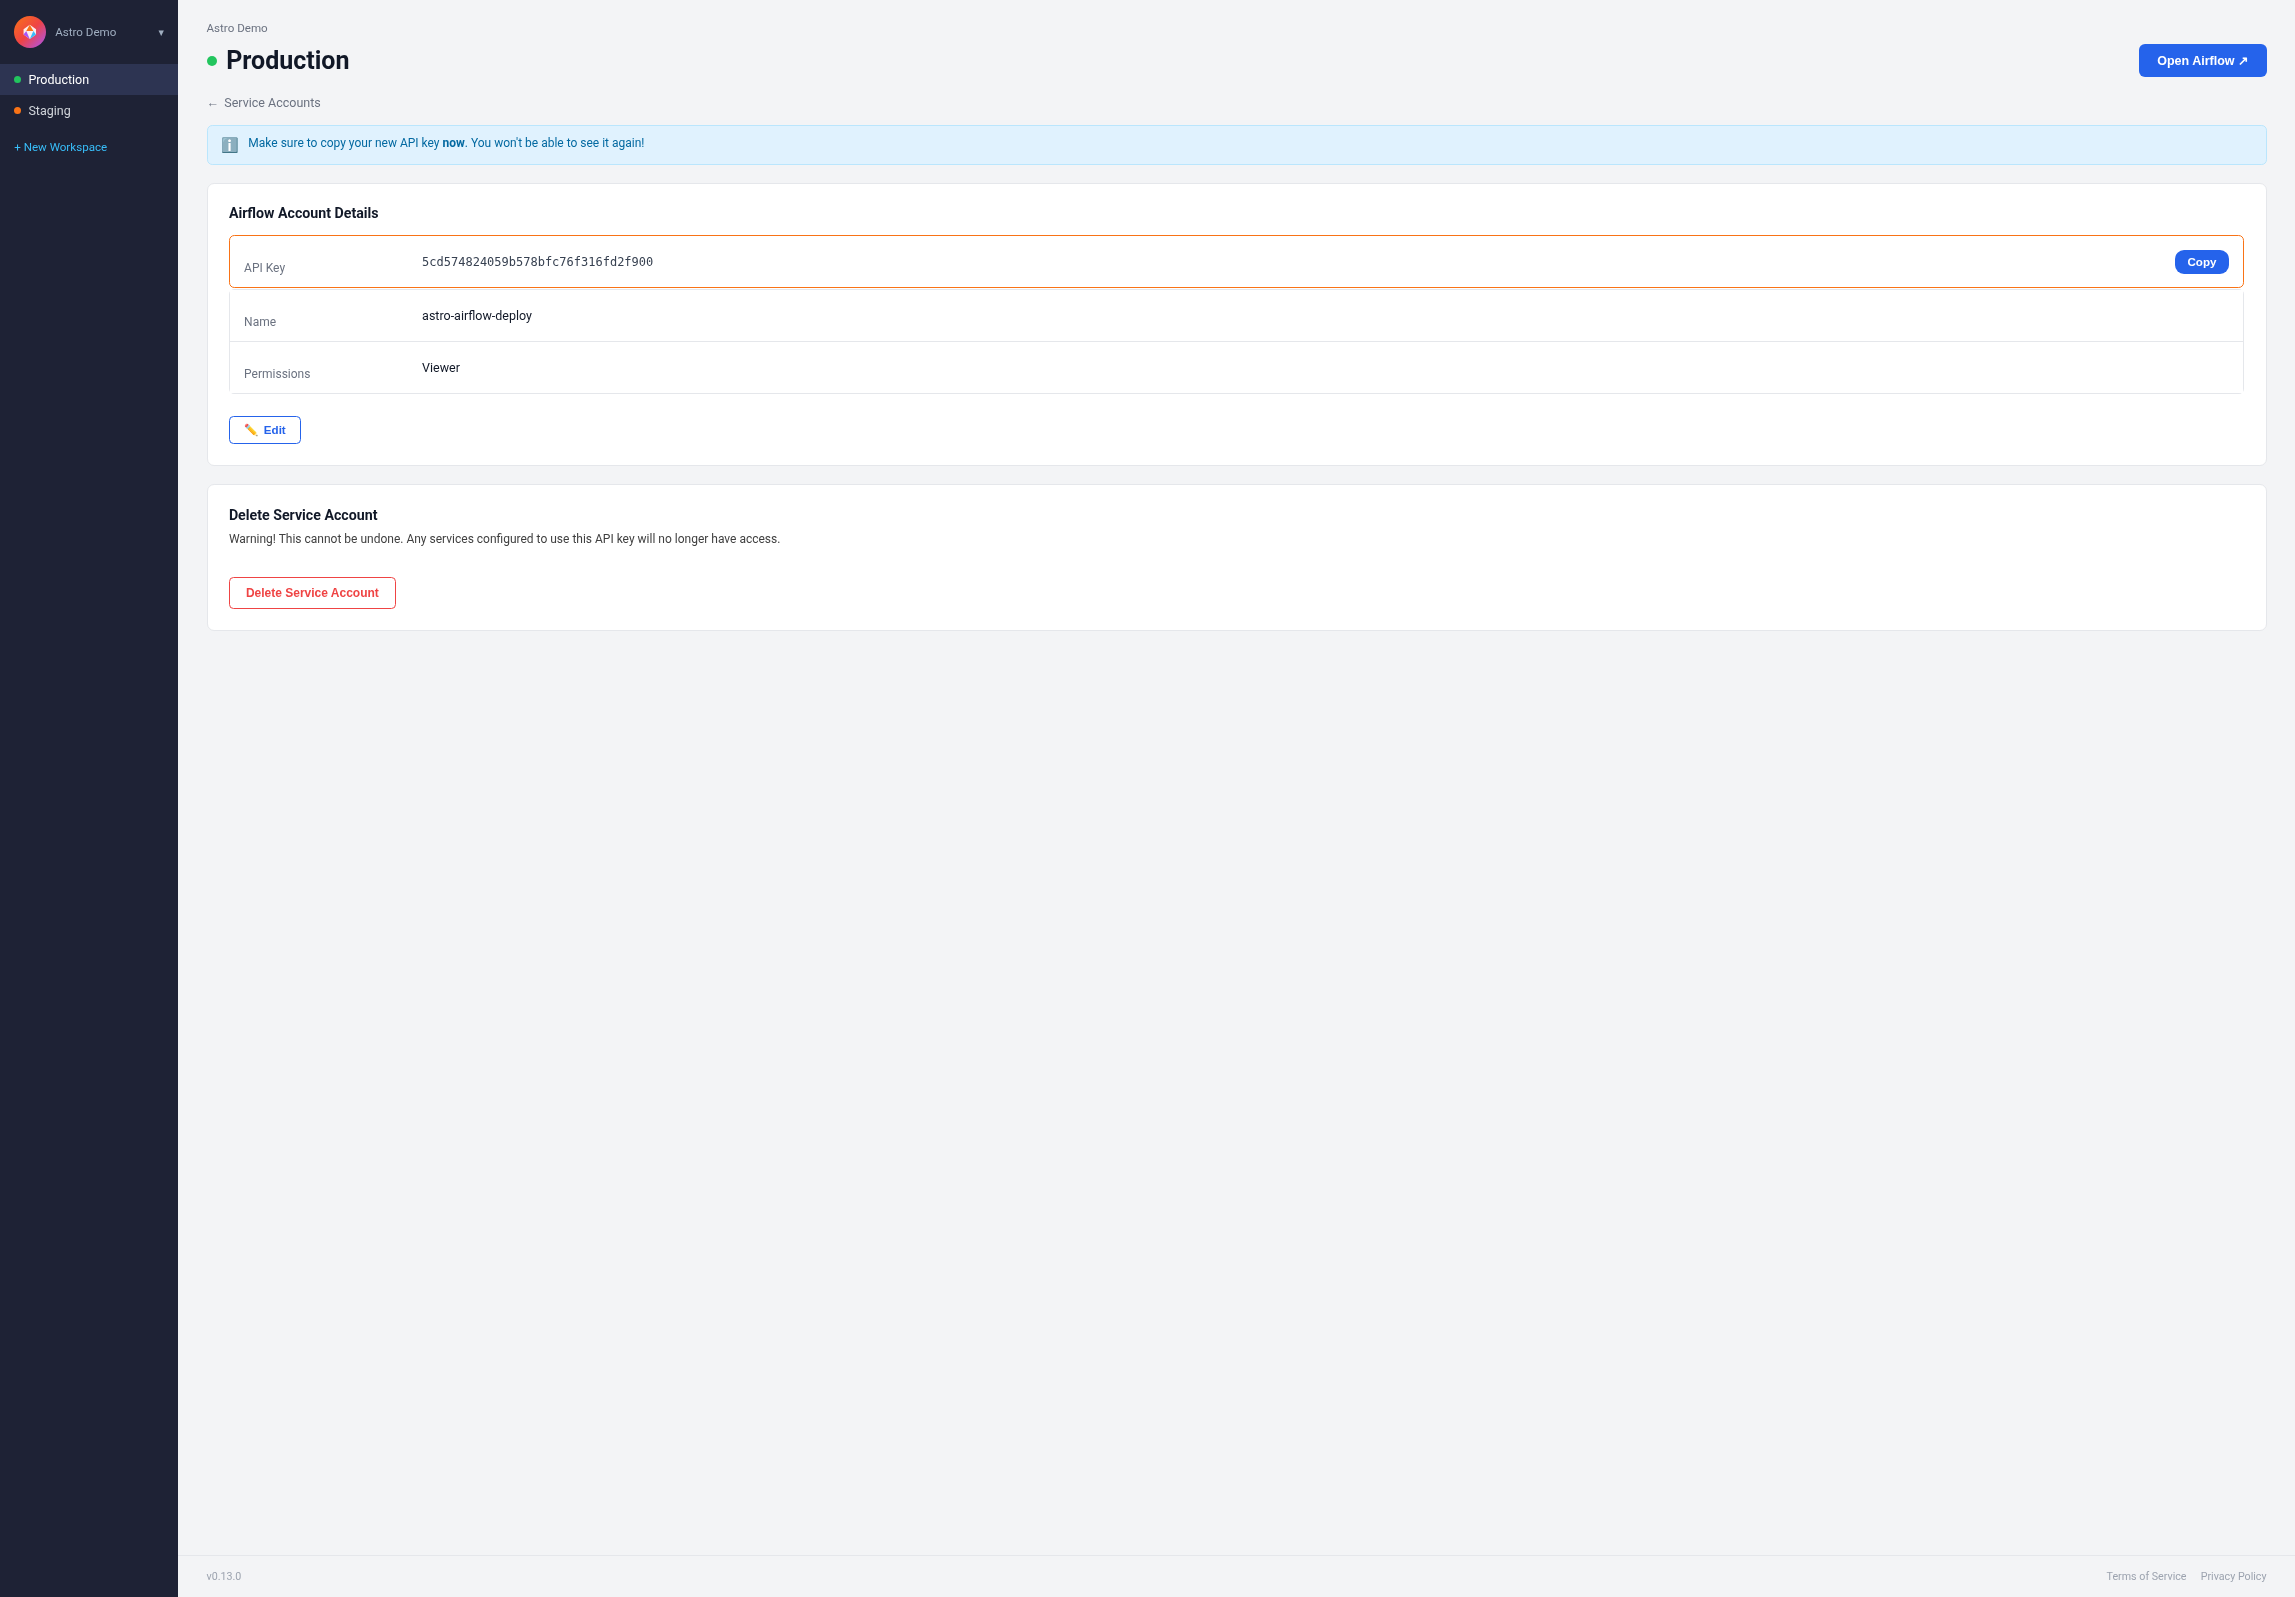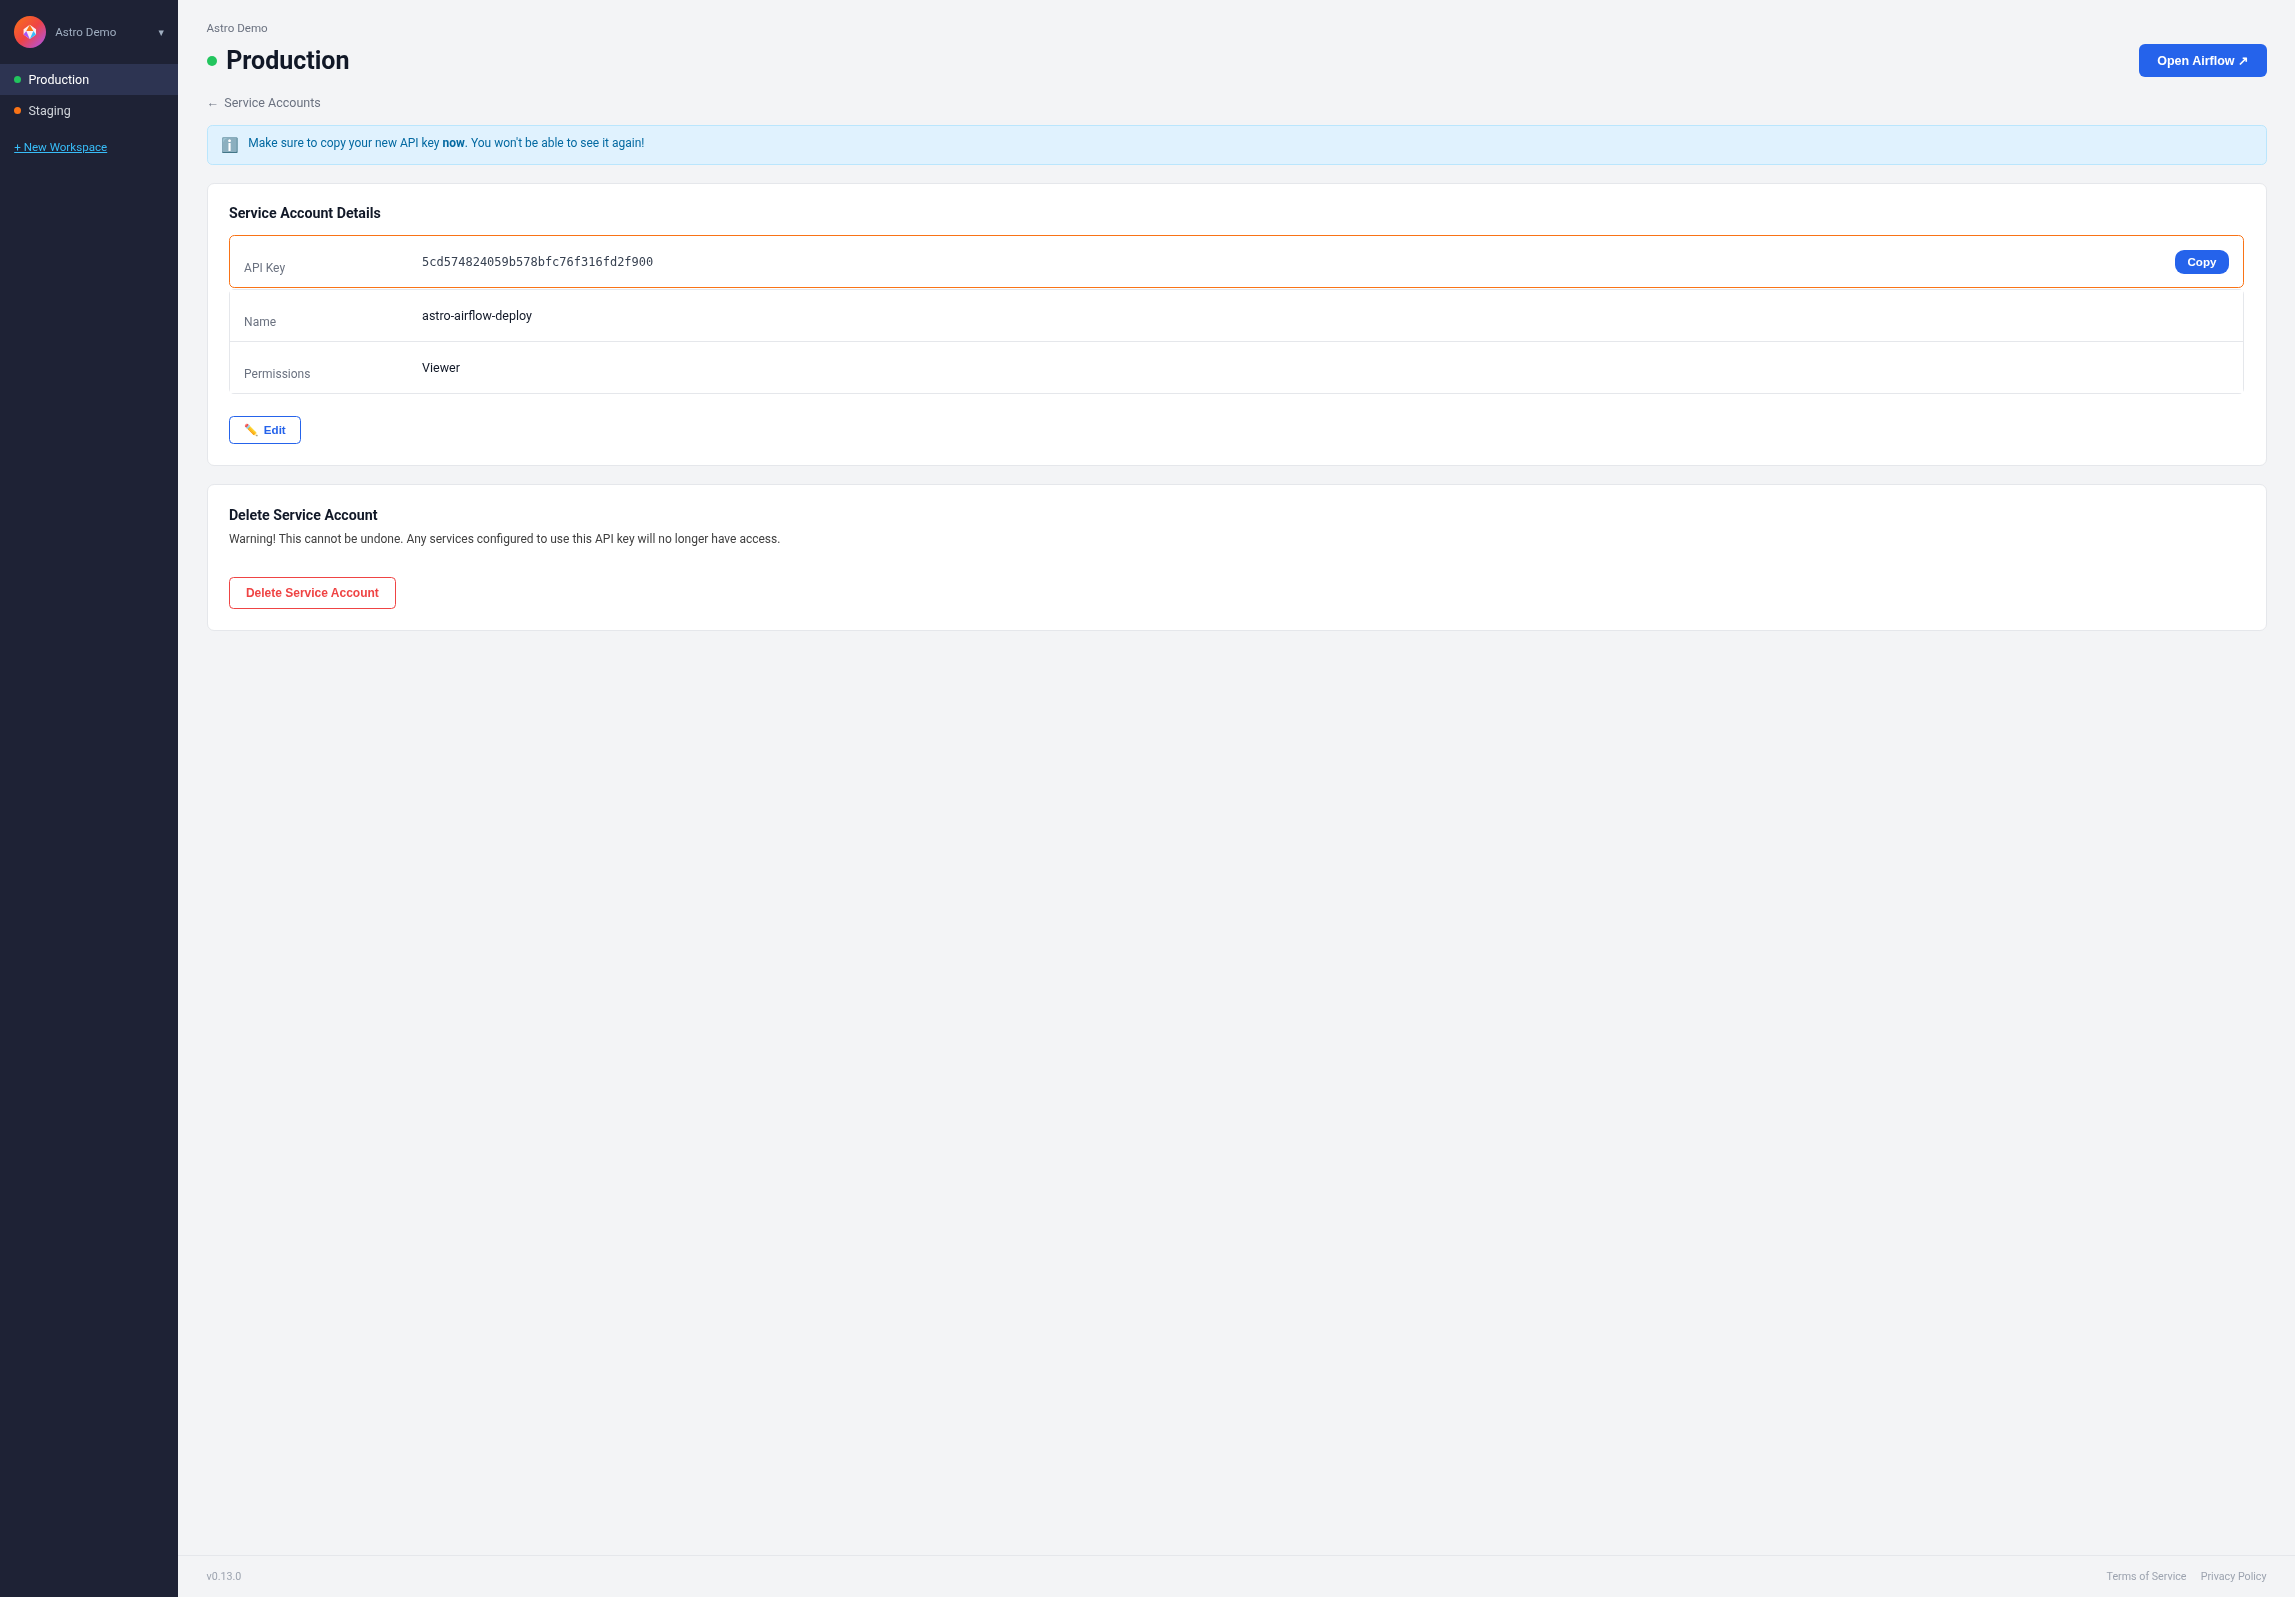--- a/index.html
+++ b/index.html
@@ -60,21 +60,20 @@
       flex-shrink: 0;
     }
     .dot-green { background: #22c55e; }
     .dot-orange { background: #f97316; }
     .new-workspace {
       padding: 10.7px 14.2px;
       color: #38bdf8;
       font-size: 11.6px;
       cursor: pointer;
       margin-top: 3.6px;
-      text-decoration: underline;
     }
 
     
     .main {
       flex: 1;
       display: flex;
       flex-direction: column;
       overflow-y: auto;
       background: #f3f4f6;
     }
@@ -336,21 +335,21 @@
     </div>
 
     <div class="alert-banner">
       <span class="alert-icon">ℹ️</span>
       <span>
         <span>Make sure to copy your new API key </span><strong>now</strong><span>. You won't be able to see it again!</span>
       </span>
     </div>
 
     <div class="card">
-      <div class="card-title">Service Account Details</div>
+      <div class="card-title">Airflow Account Details</div>
 
       
       <div class="detail-row api-key-row">
         <span class="detail-label">API Key</span>
         <span class="detail-value api-key-val">5cd574824059b578bfc76f316fd2f900</span>
         <button class="copy-btn">Copy</button>
       </div>
 
       
       <div class="rows-wrapper">

